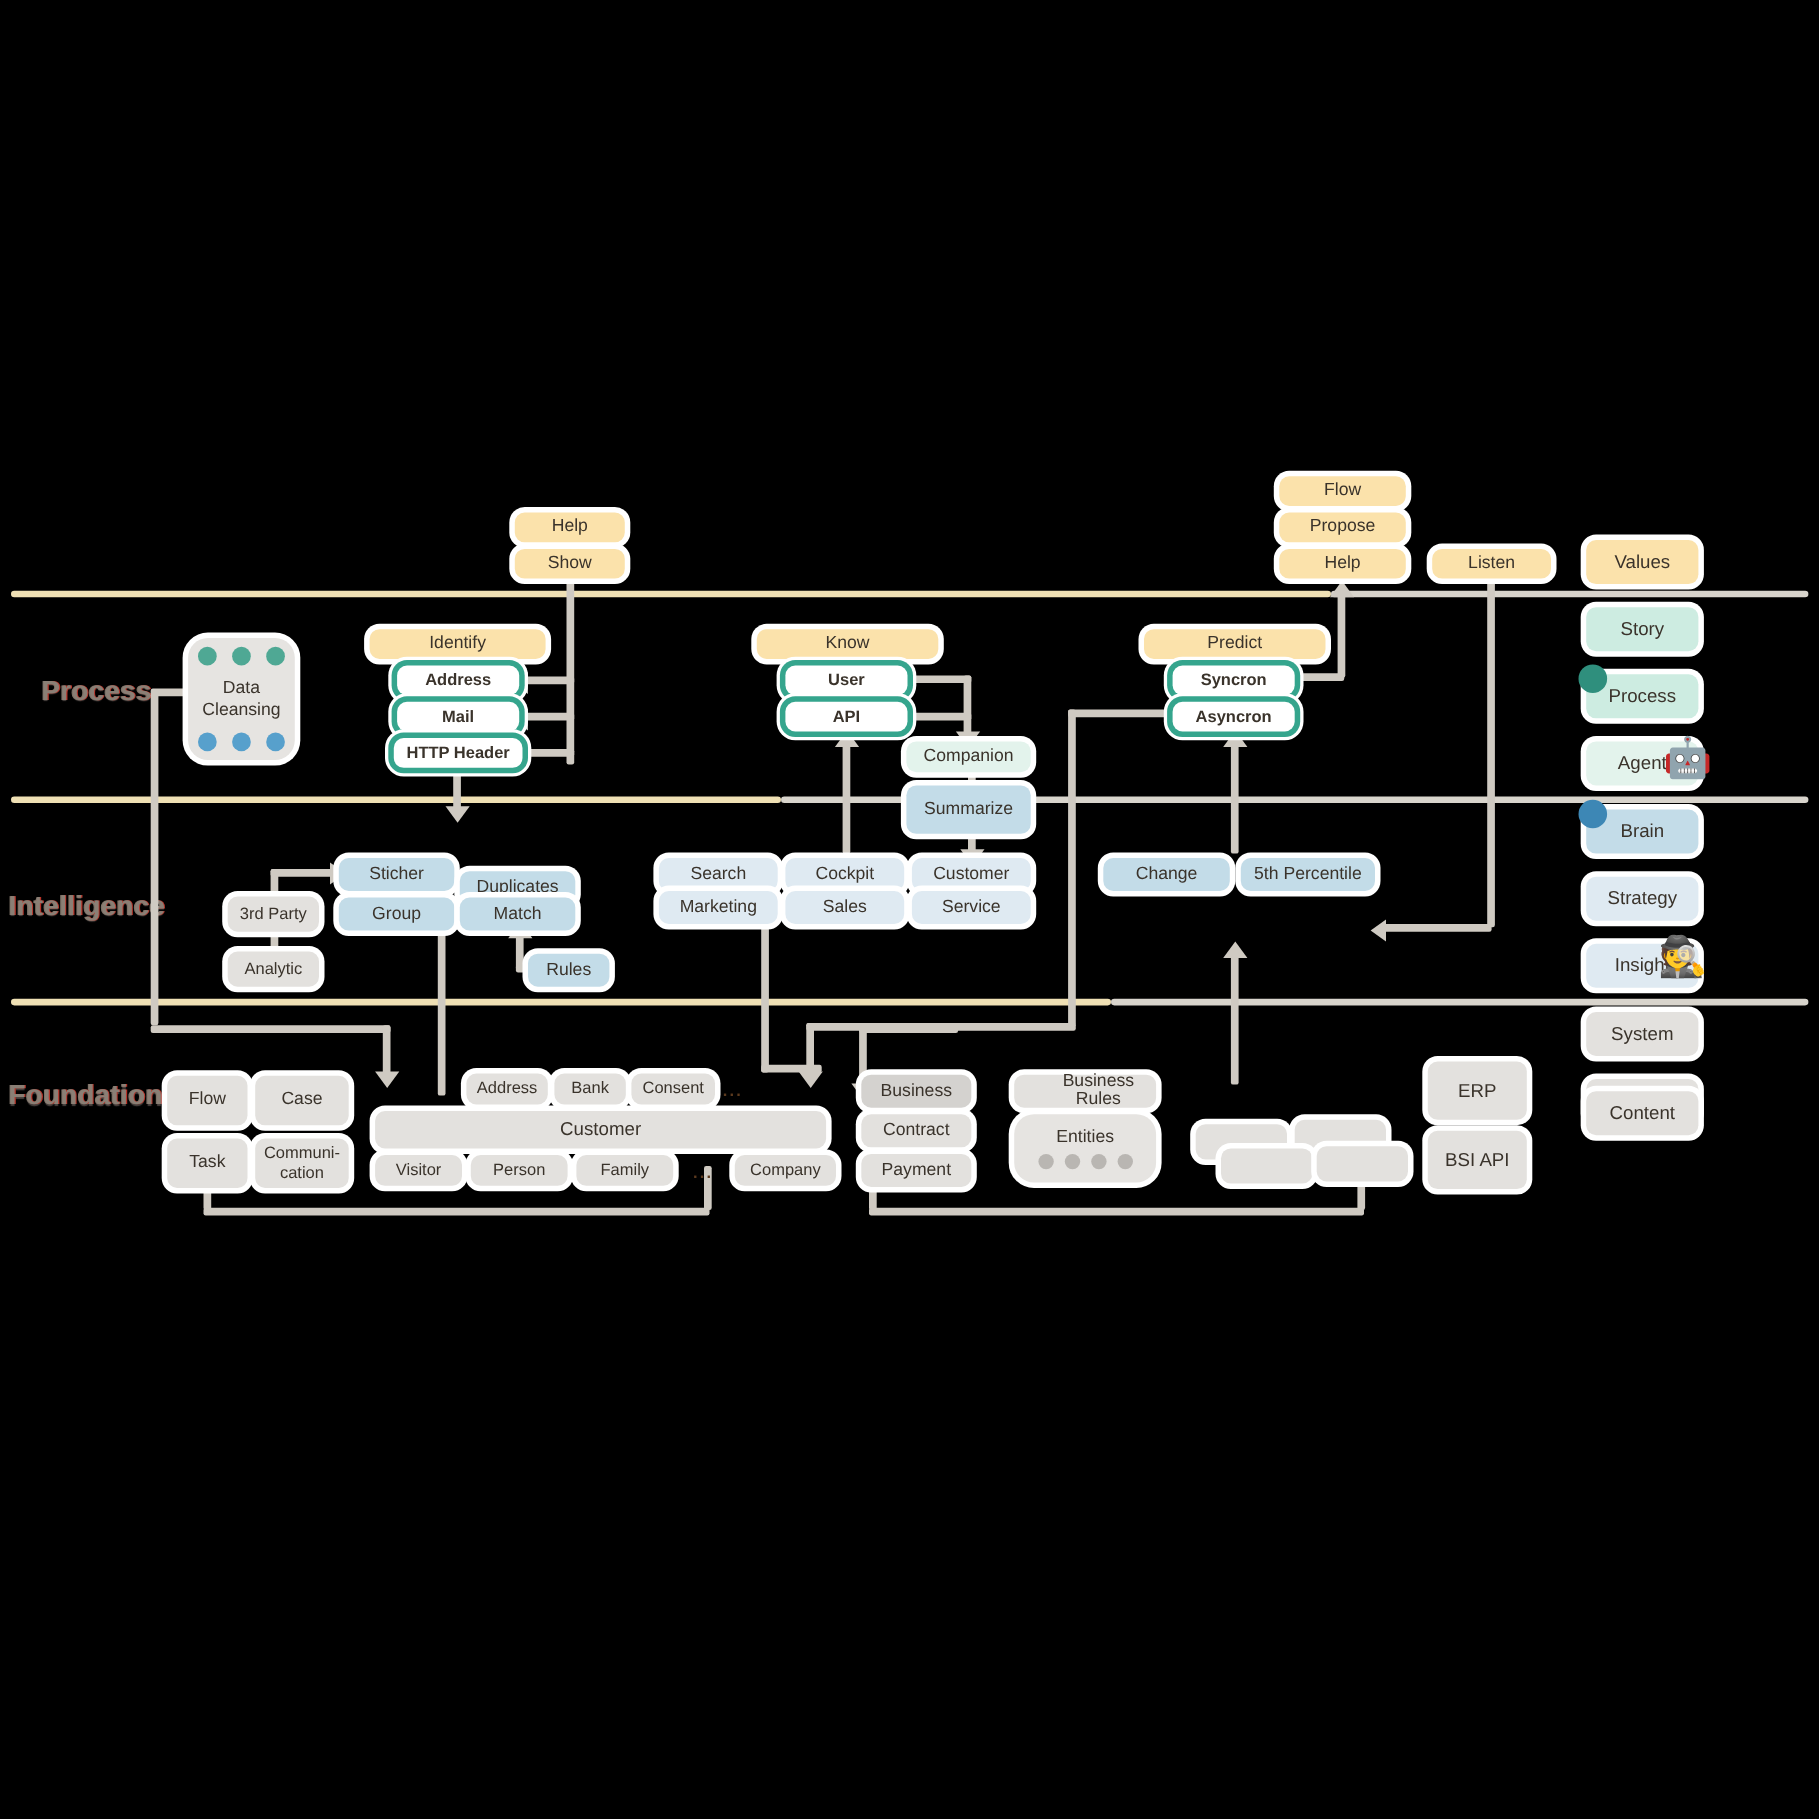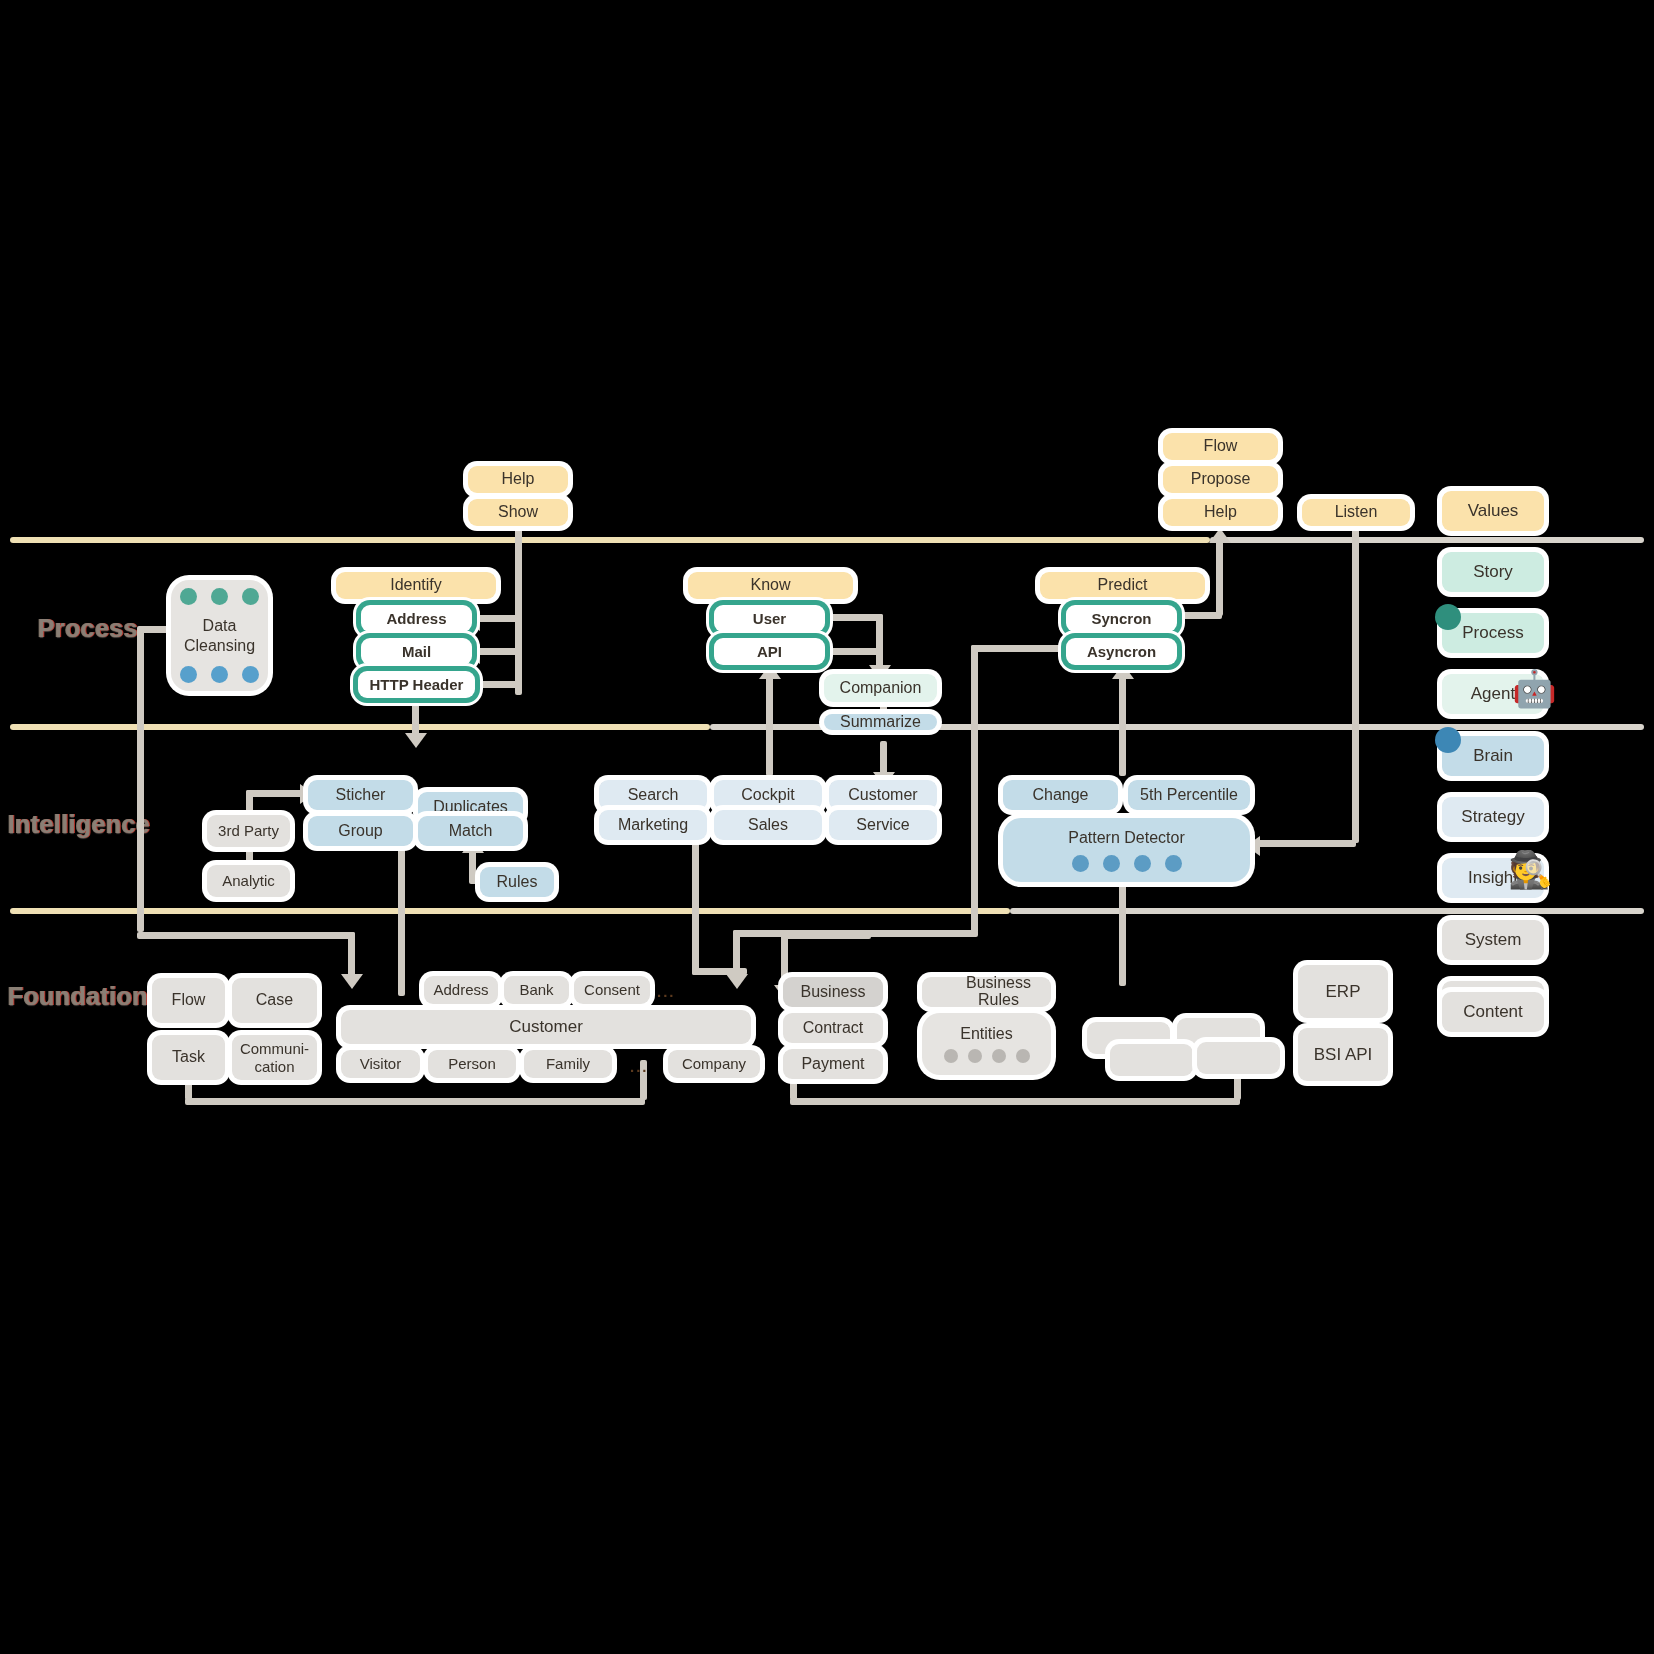--- a/index.html
+++ b/index.html
@@ -192,50 +192,41 @@
 
   <div class="chip amber" style="left:688px;top:572px;width:165px;height:27px;font-size:16px;">Know</div>
   <div class="chip tealring" style="left:714px;top:605px;width:111px;height:27px;font-size:15px;">User</div>
   <div class="chip tealring" style="left:714px;top:638px;width:111px;height:27px;font-size:15px;">API</div>
 
   <div class="chip amber" style="left:1040px;top:572px;width:165px;height:27px;font-size:16px;">Predict</div>
   <div class="chip tealring" style="left:1066px;top:605px;width:111px;height:27px;font-size:15px;">Syncron</div>
   <div class="chip tealring" style="left:1066px;top:638px;width:111px;height:27px;font-size:15px;">Asyncron</div>
 
   <div class="chip mintlite" style="left:824px;top:674px;width:113px;height:28px;font-size:16px;">Companion</div>
-  <div class="chip blue" style="left:824px;top:714px;width:113px;height:16px;font-size:16px;">Summarize</div>
+  <div class="chip blue" style="left:824px;top:714px;width:113px;height:44px;font-size:16px;">Summarize</div>
 
   <div class="chip grey" style="left:207px;top:815px;width:83px;height:32px;font-size:15px;">3rd Party</div>
   <div class="chip grey" style="left:207px;top:865px;width:83px;height:32px;font-size:15px;">Analytic</div>
 
   <div class="chip blue" style="left:308px;top:780px;width:105px;height:30px;font-size:16px;">Sticher</div>
   <div class="chip blue" style="left:418px;top:792px;width:105px;height:30px;font-size:16px;">Duplicates</div>
   <div class="chip blue" style="left:308px;top:816px;width:105px;height:30px;font-size:16px;">Group</div>
   <div class="chip blue" style="left:418px;top:816px;width:105px;height:30px;font-size:16px;">Match</div>
   <div class="chip blue" style="left:480px;top:867px;width:74px;height:30px;font-size:16px;">Rules</div>
 
   <div class="chip bluelite" style="left:599px;top:780px;width:108px;height:30px;font-size:16px;">Search</div>
   <div class="chip bluelite" style="left:714px;top:780px;width:108px;height:30px;font-size:16px;">Cockpit</div>
   <div class="chip bluelite" style="left:829px;top:780px;width:108px;height:30px;font-size:16px;">Customer</div>
   <div class="chip bluelite" style="left:599px;top:810px;width:108px;height:30px;font-size:16px;">Marketing</div>
   <div class="chip bluelite" style="left:714px;top:810px;width:108px;height:30px;font-size:16px;">Sales</div>
   <div class="chip bluelite" style="left:829px;top:810px;width:108px;height:30px;font-size:16px;">Service</div>
 
   <div class="chip blue" style="left:1003px;top:780px;width:115px;height:30px;font-size:16px;">Change</div>
   <div class="chip blue" style="left:1128px;top:780px;width:122px;height:30px;font-size:16px;">5th Percentile</div>
 
-  <div class="panel blue" style="left:1003px;top:818px;width:247px;height:64px;gap:8px;">
-    <div style="font-size:16px;">Pattern Detector</div>
-    <div class="dots">
-      <span class="dot" style="background:#5c9cc4;"></span>
-      <span class="dot" style="background:#5c9cc4;"></span>
-      <span class="dot" style="background:#5c9cc4;"></span>
-      <span class="dot" style="background:#5c9cc4;"></span>
-    </div>
-  </div>
 
   <div class="chip grey" style="left:152px;top:978px;width:73px;height:45px;font-size:16px;">Flow</div>
   <div class="chip grey" style="left:232px;top:978px;width:85px;height:45px;font-size:16px;">Case</div>
   <div class="chip grey" style="left:152px;top:1035px;width:73px;height:45px;font-size:16px;">Task</div>
   <div class="chip grey" style="left:232px;top:1035px;width:85px;height:45px;font-size:15px;line-height:1.15;">Communi-cation</div>
 
   <div class="chip grey" style="left:424px;top:976px;width:74px;height:28px;font-size:15px;">Address</div>
   <div class="chip grey" style="left:504px;top:976px;width:65px;height:28px;font-size:15px;">Bank</div>
   <div class="chip grey" style="left:574px;top:976px;width:76px;height:28px;font-size:15px;">Consent</div>
   <div class="ellipsis" style="left:657px;top:983px;">...</div>

